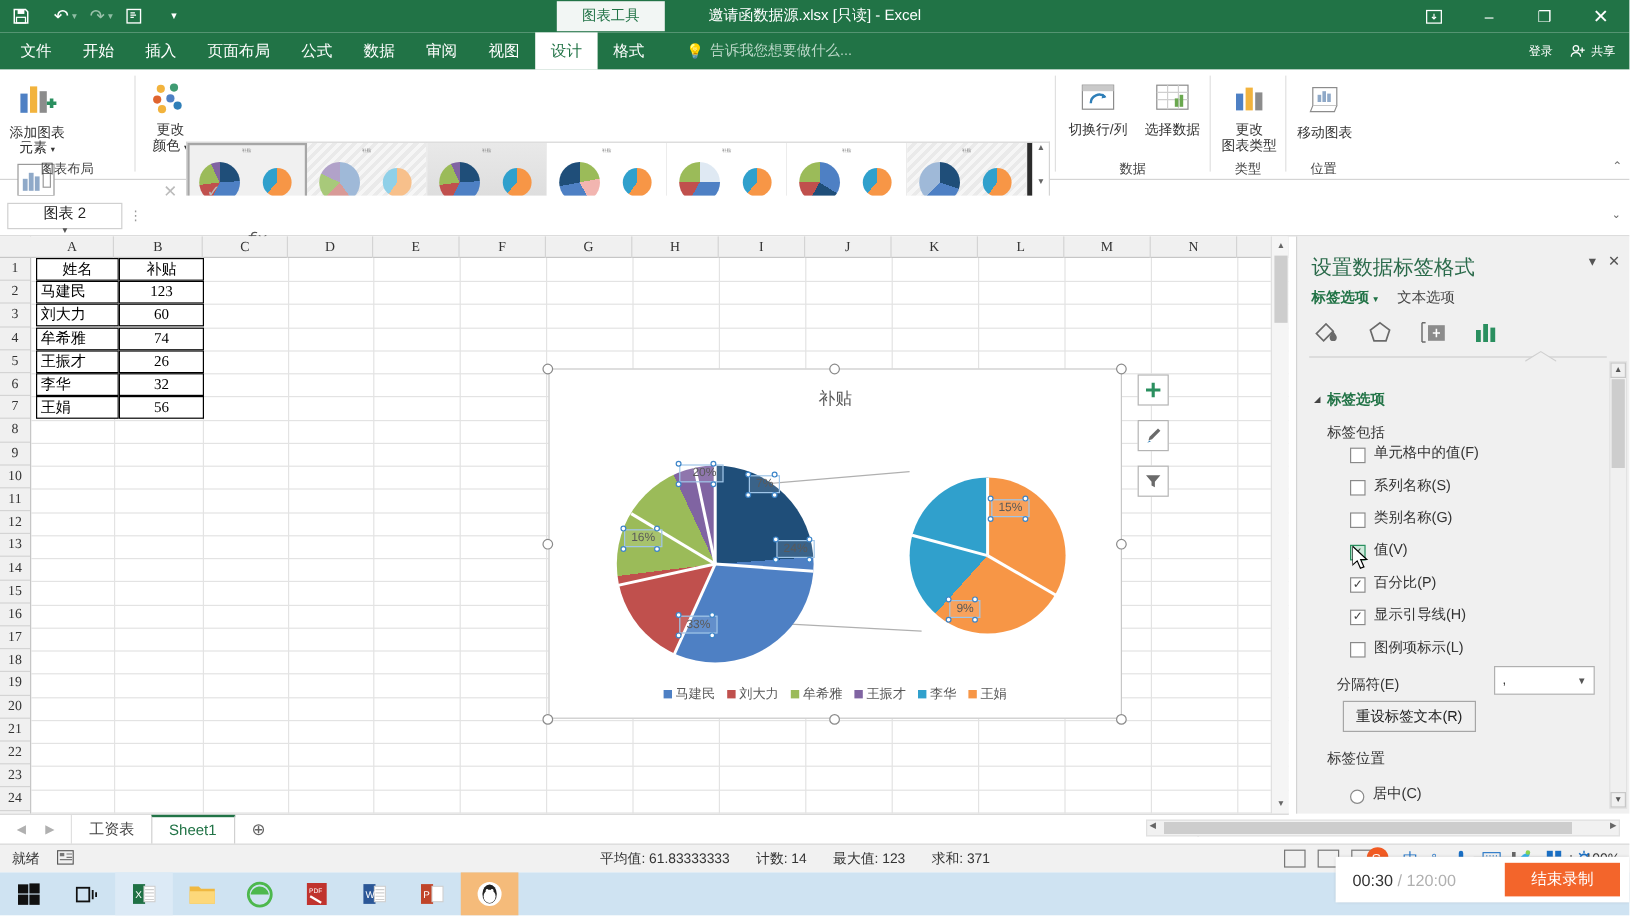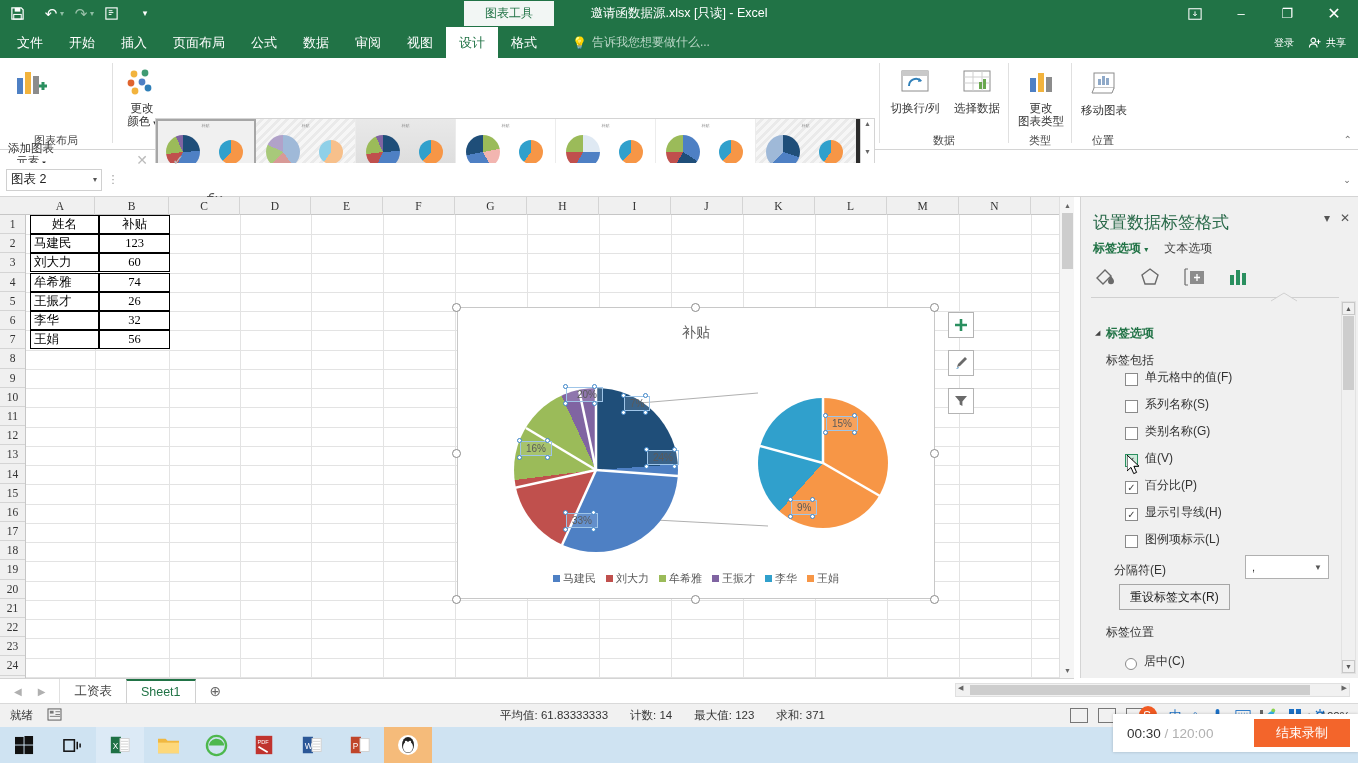--- a/index.html
+++ b/index.html
@@ -105,20 +105,21 @@
 
   
   .formulabar {
     position: absolute; left: 0; top: 163px; width: 1358px; height: 34px; background: #fff;
     border-bottom: 1px solid #d4d4d4; display: flex; align-items: center;
   }
   .namebox {
     margin-left: 6px; width: 96px; height: 22px; border: 1px solid #d0d0d0; background: #fff;
     display: flex; align-items: center; padding: 0 4px; font-size: 12.5px; color: #222;
     justify-content: space-between;
+    flex-direction: column;
   }
   .fb-dots { width: 22px; text-align: center; color: #999; font-size: 11px; }
   .fb-icons { display: flex; gap: 0; }
   .fb-icon { width: 36px; height: 22px; display: flex; align-items: center; justify-content: center;
     color: #bbb; font-size: 14px; }
   .fb-icon.fx { color: #555; font-style: italic; font-family: Liberation Mono, monospace; margin-top: 40px; }
   .fb-input { flex: 1; height: 22px; border: none; outline: none; padding-left: 6px; font-size: 12px; }
   .fb-caret { width: 22px; text-align: center; color: #666; font-size: 9px; }
 
   
@@ -377,21 +378,21 @@
           </svg>
       <span>共享</span>
     </span>
   </div>
 </div>
 
 <div class="ribbon">
 
   <div class="rgroup" style="left:0; width:112px;">
     <div style="position:absolute;left:4px;top:6px;">
-      <div class="rbtn" style="width:54px;gap:38px;">
+      <div class="rbtn" style="width:54px;">
         <span class="glyph">
           <svg width="34" height="30" viewBox="0 0 34 30">
             <rect x="3" y="10" width="6" height="16" fill="#4e80c4"></rect>
             <rect x="11" y="4" width="6" height="22" fill="#f2b33d"></rect>
             <rect x="19" y="8" width="6" height="18" fill="#8c8c8c"></rect>
             <path d="M25 18h8M29 14v8" stroke="#2a8f5f" stroke-width="3"></path>
           </svg>
         </span>
         <span style="line-height:1.1">添加图表<br>元素 <span style="font-size:7px">▾</span></span>
       </div>

